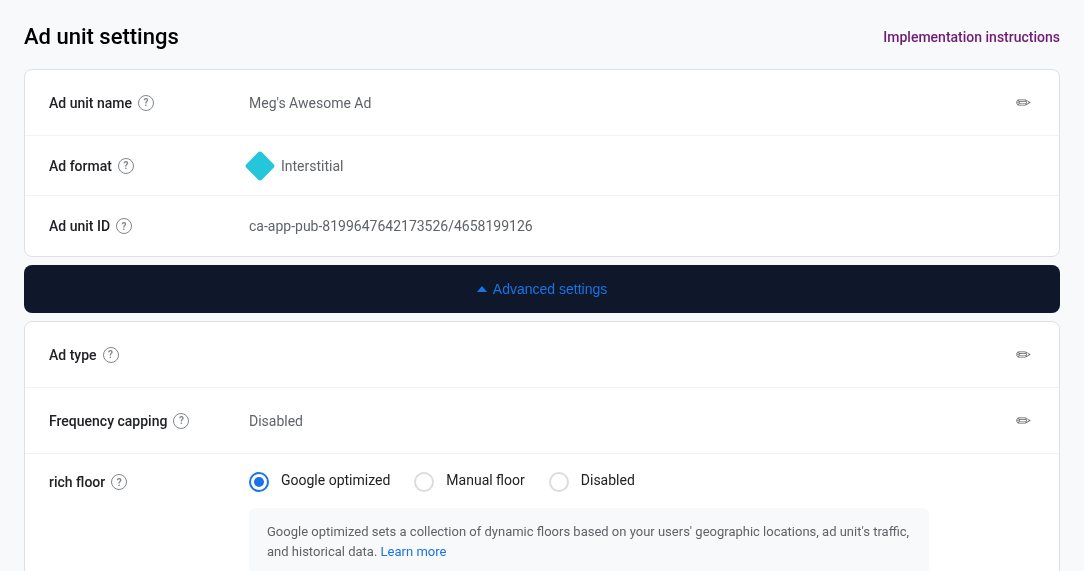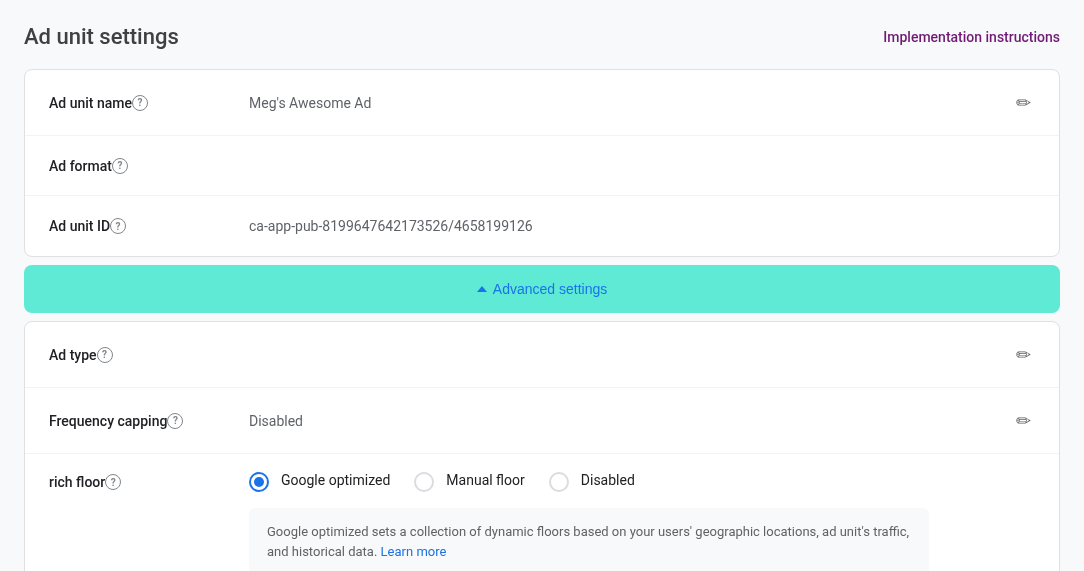--- a/index.html
+++ b/index.html
@@ -13,21 +13,21 @@
     }
     .page-header {
       display: flex;
       justify-content: space-between;
       align-items: center;
       margin-bottom: 20px;
     }
     .page-title {
       font-size: 22px;
       font-weight: 500;
-      color: #404040;
+      color: #000000;
     }
     .impl-link {
       color: #701a75;
       font-size: 14px;
       font-weight: 500;
       text-decoration: none;
       cursor: pointer;
     }
     .card {
       background: #fff;
@@ -41,20 +41,21 @@
       padding: 18px 24px;
       border-bottom: 1px solid #f1f3f4;
       min-height: 60px;
     }
     .card-row:last-child {
       border-bottom: none;
     }
     .row-label {
       display: flex;
       align-items: center;
+      gap: 6px;
       min-width: 200px;
       font-weight: 500;
       color: #202124;
       font-size: 14px;
     }
     .help-icon {
       display: inline-flex;
       align-items: center;
       justify-content: center;
       width: 16px;
@@ -80,21 +81,21 @@
       color: #5f6368;
       cursor: pointer;
       font-size: 18px;
       padding: 4px;
     }
     .advanced-settings-row {
       display: flex;
       align-items: center;
       justify-content: center;
       padding: 16px;
-      background: #5eead4;
+      background: #0f172a;
       border-radius: 8px;
       margin-bottom: 8px;
     }
     .advanced-settings-btn {
       display: flex;
       align-items: center;
       gap: 6px;
       color: #1a73e8;
       font-weight: 500;
       font-size: 14px;
@@ -212,20 +213,24 @@
     <div class="row-value">
       <span>Meg's Awesome Ad</span>
     </div>
     <span class="edit-icon pencil-icon">✏</span>
   </div>
 
   <div class="card-row">
     <div class="row-label">
       <span>Ad format</span>
       <span class="help-icon">?</span>
+    </div>
+    <div class="row-value">
+      <div class="interstitial-icon"></div>
+      <span>Interstitial</span>
     </div>
   </div>
 
   <div class="card-row">
     <div class="row-label">
       <span>Ad unit ID</span>
       <span class="help-icon">?</span>
     </div>
     <div class="row-value">
       <span>ca-app-pub-8199647642173526/4658199126</span>

